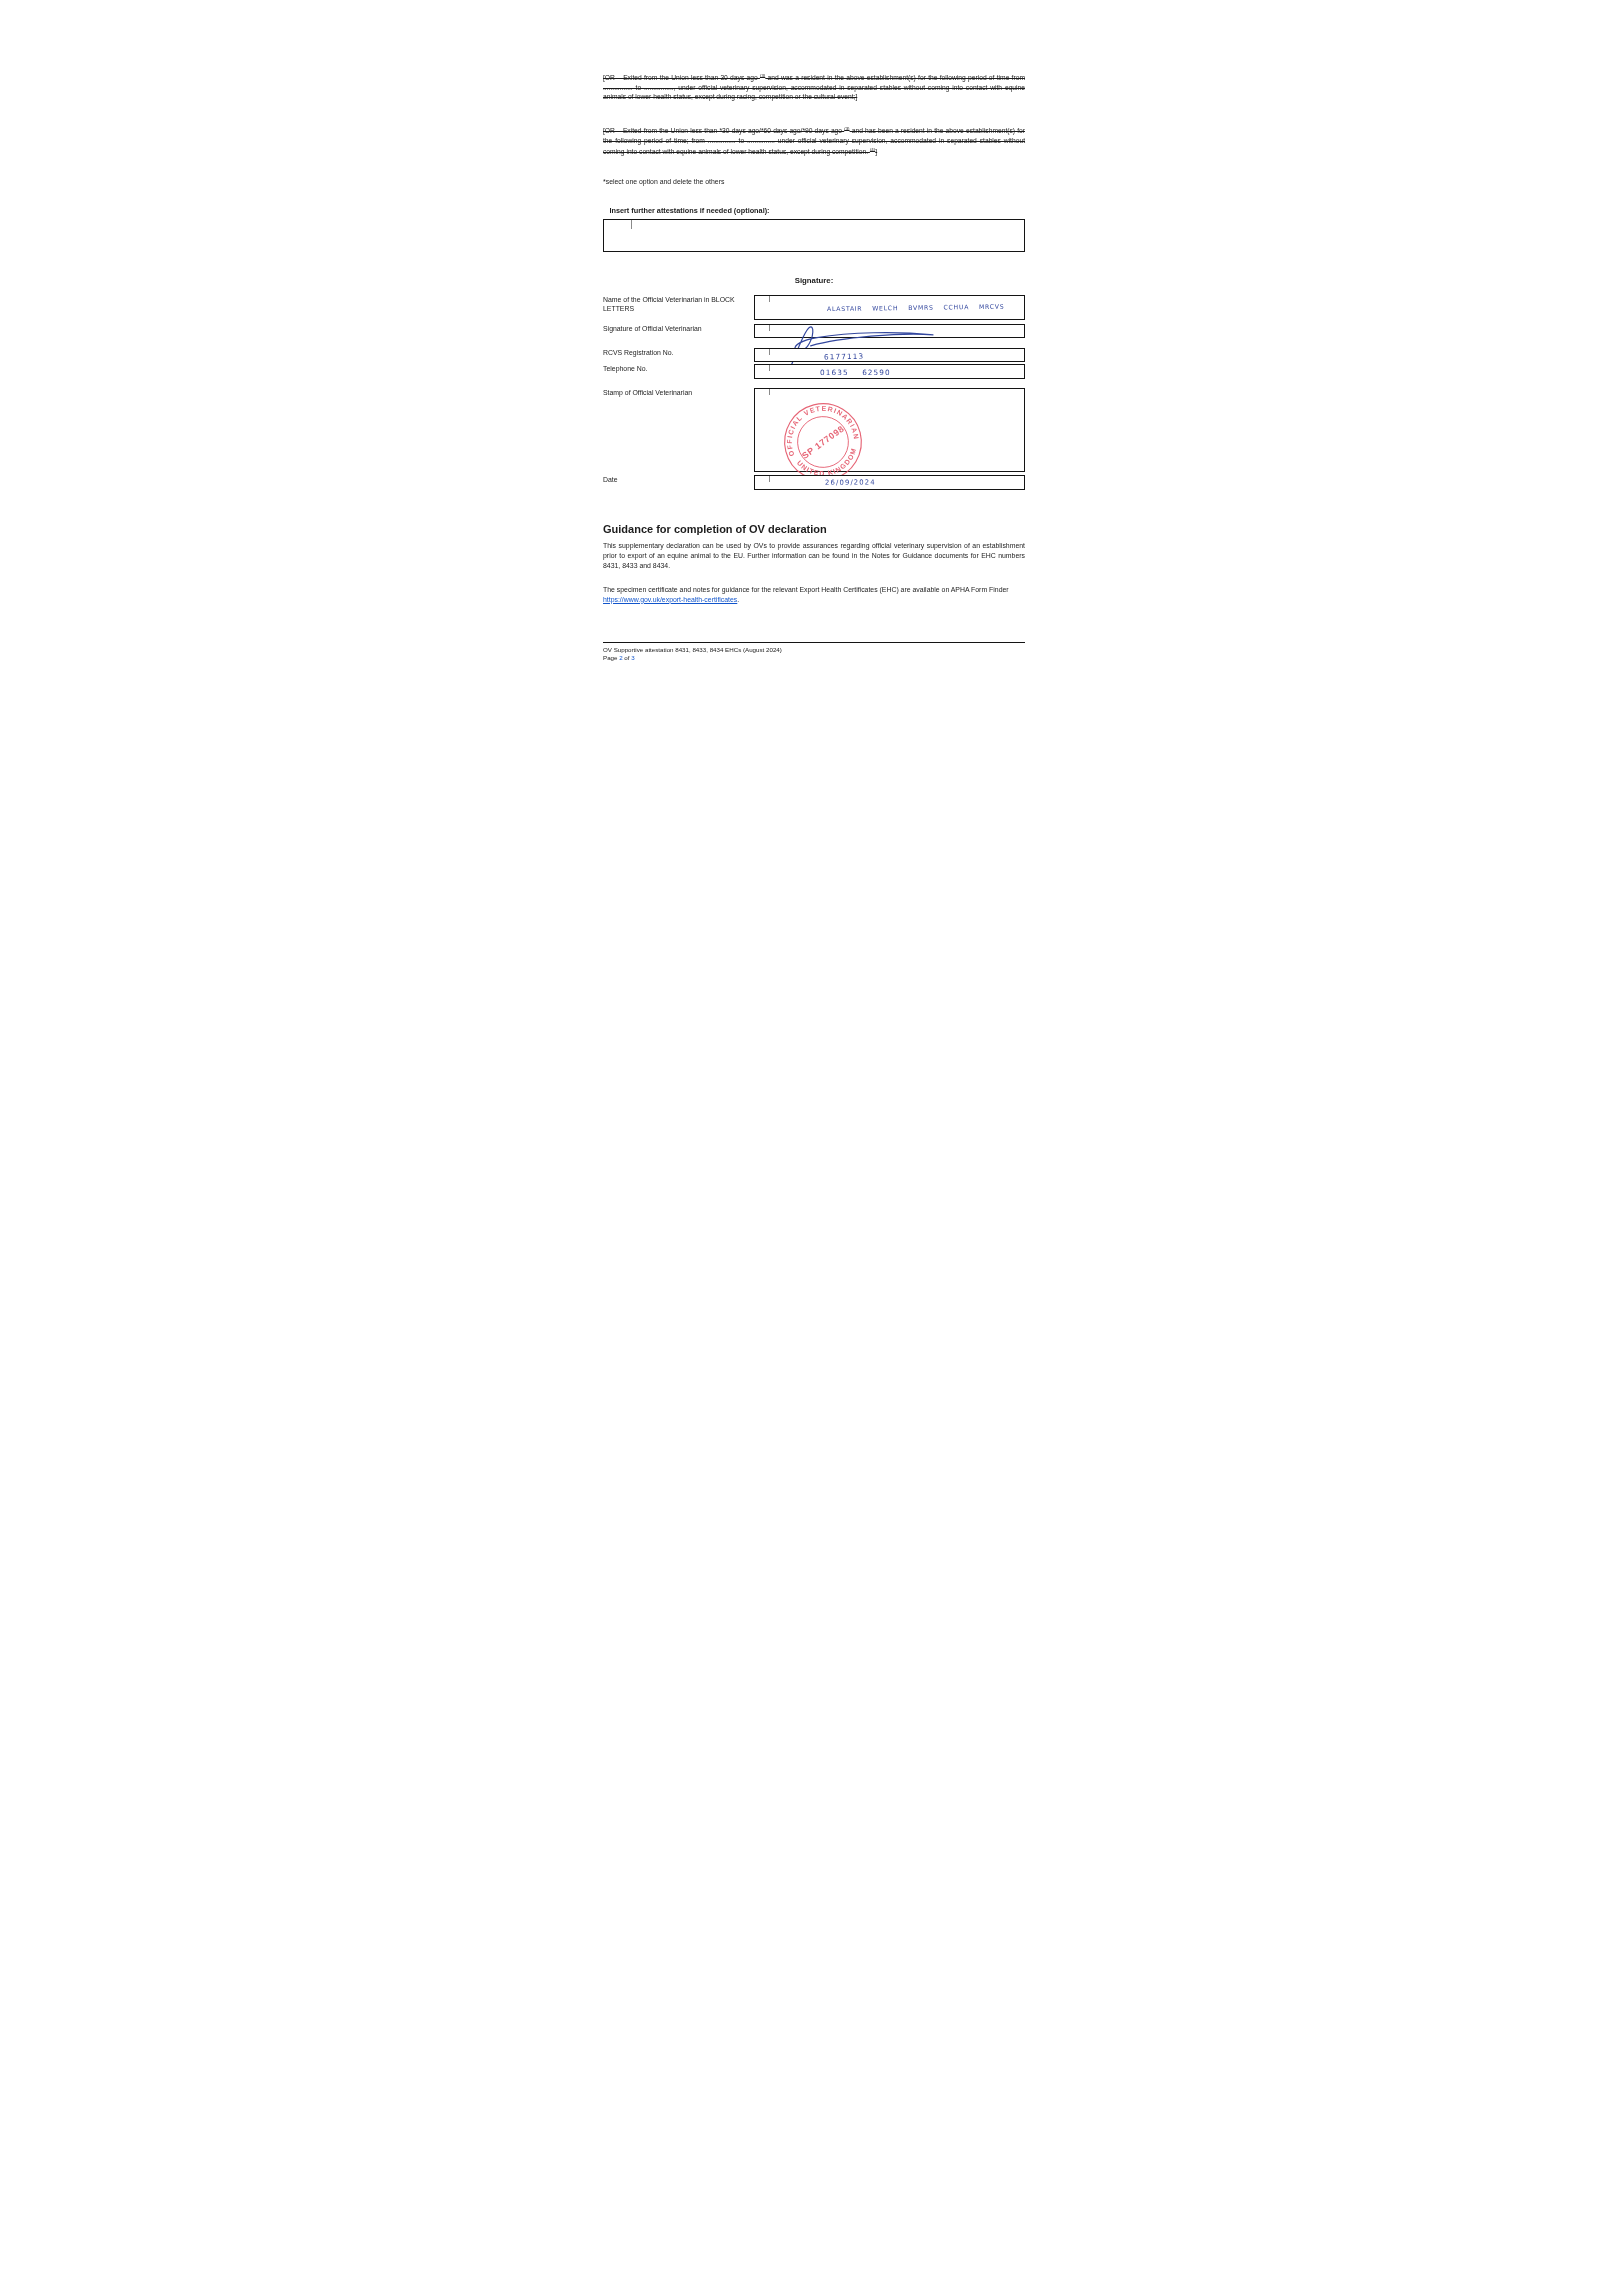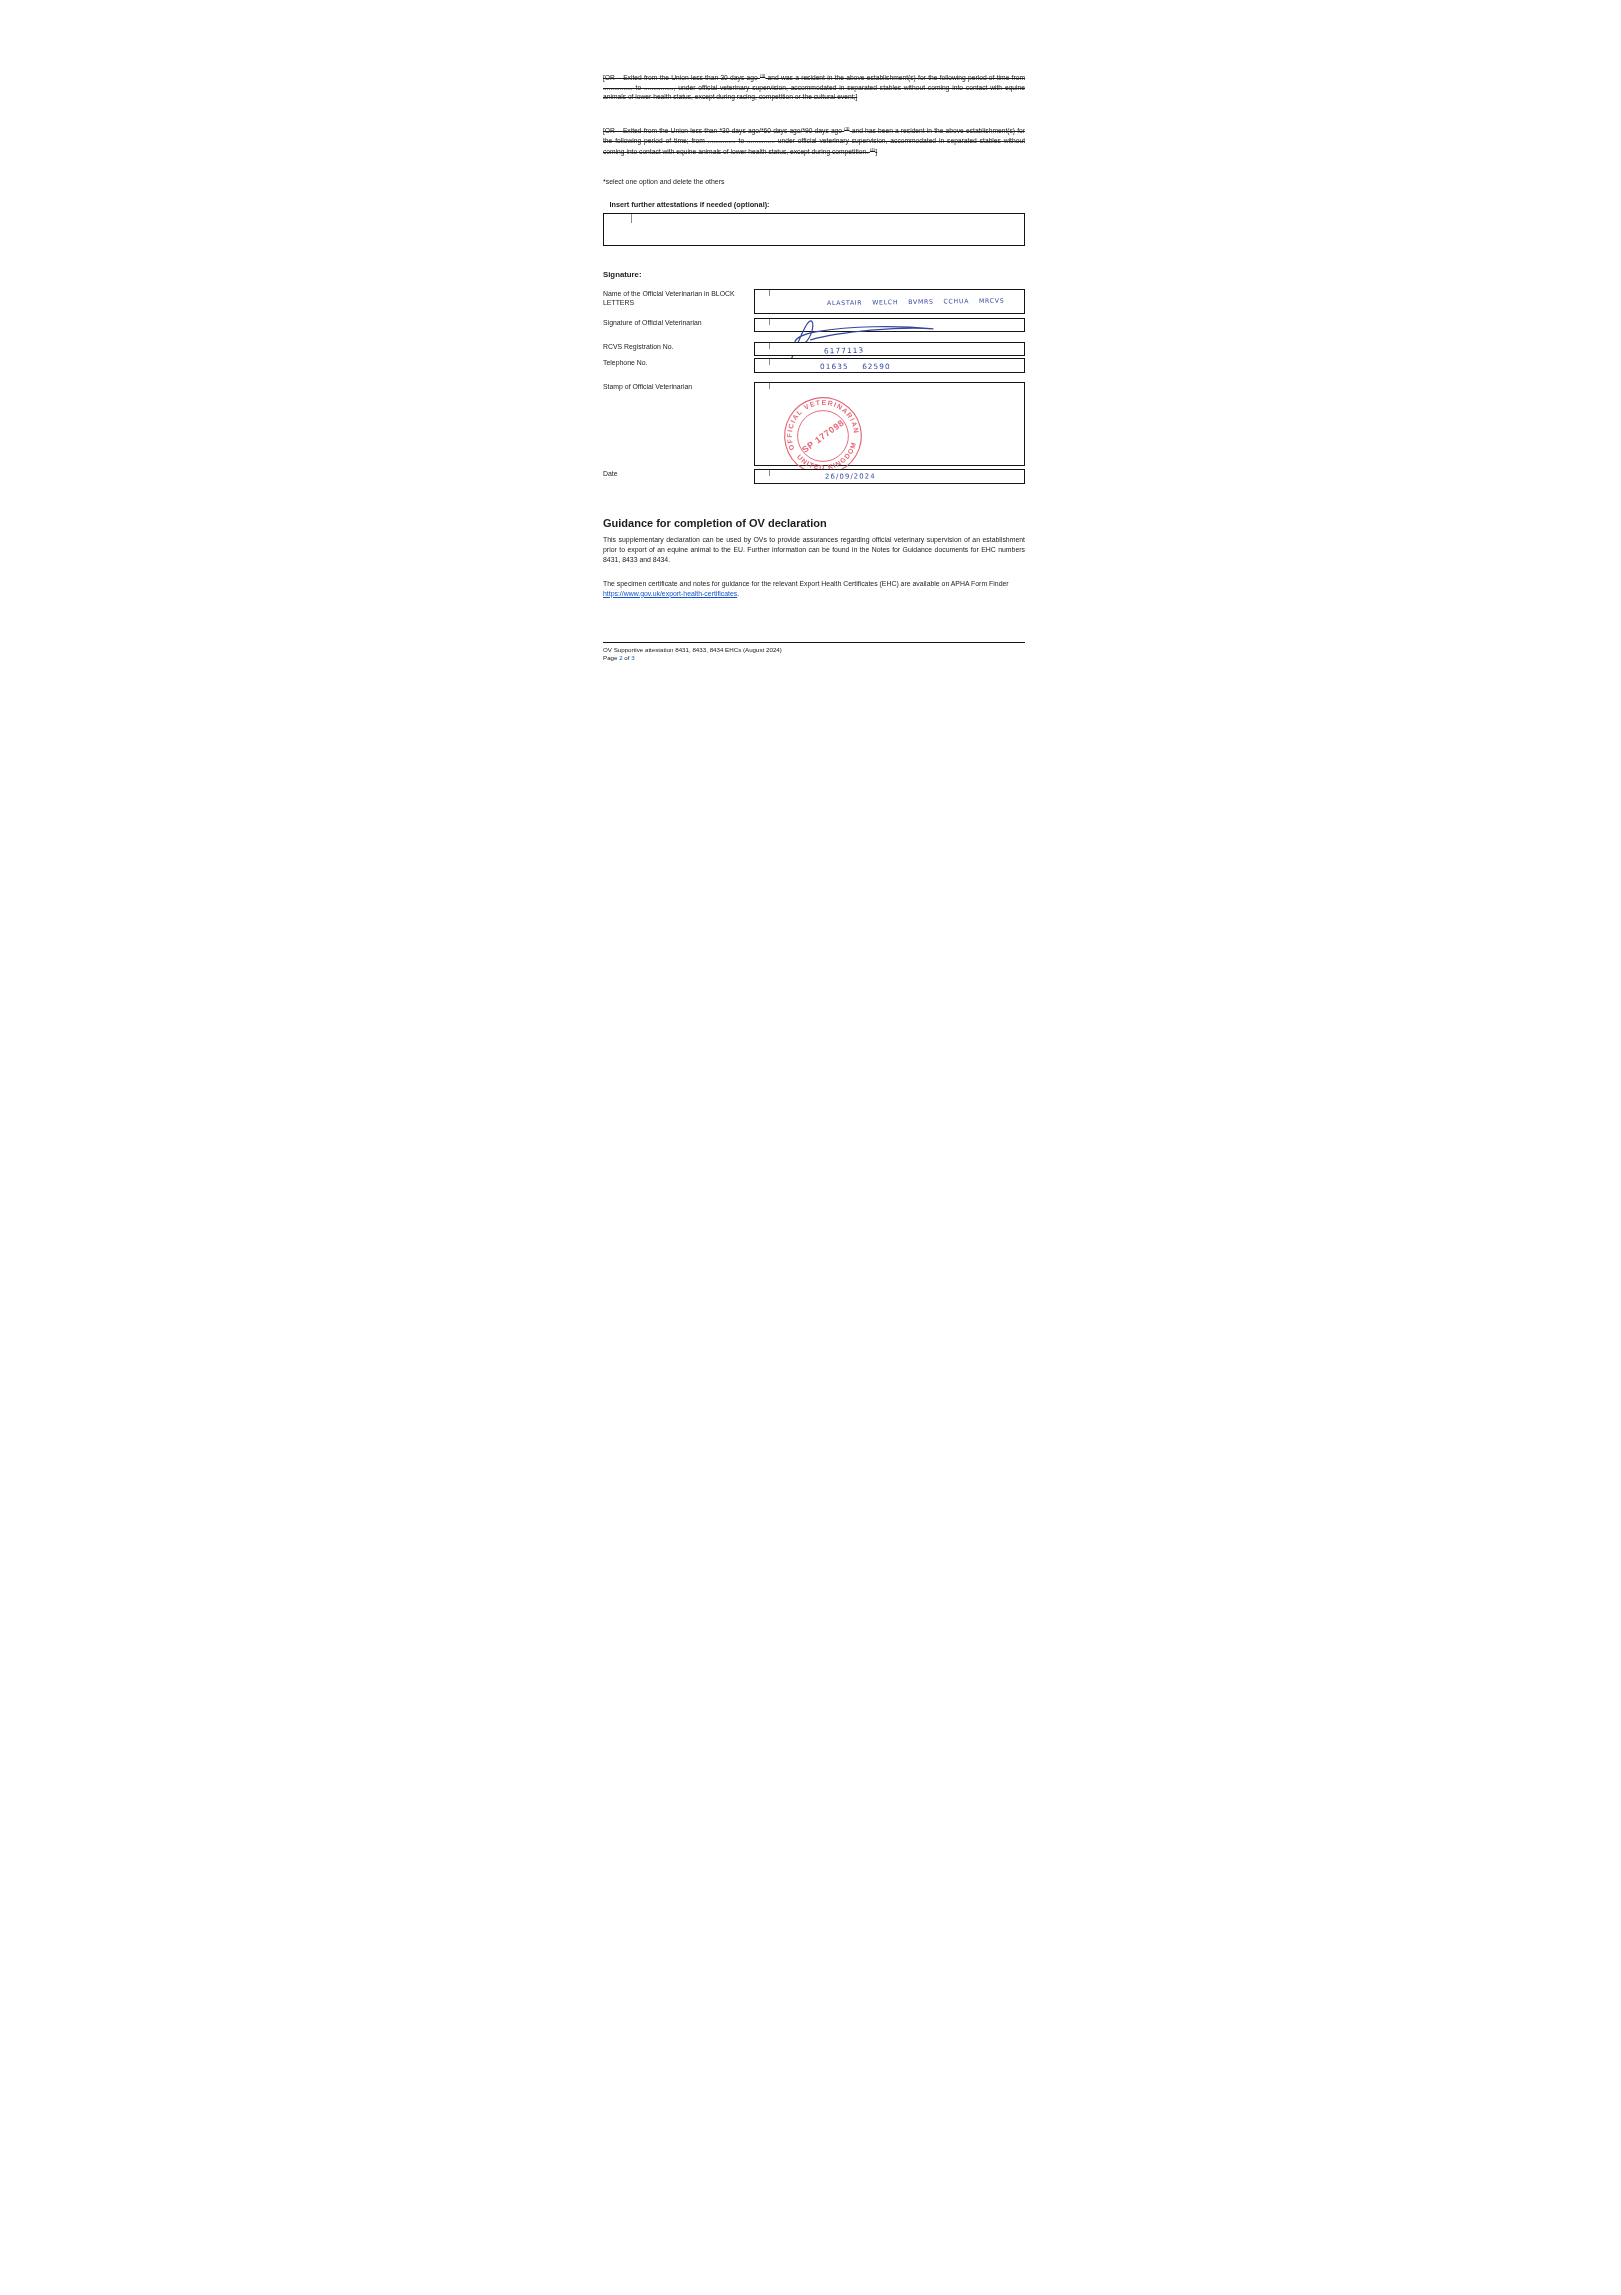--- a/index.html
+++ b/index.html
@@ -20,29 +20,29 @@
   .struck{
     margin:0;font-size:6.7px;line-height:9.6px;text-align:justify;
     text-decoration:line-through;text-decoration-thickness:0.7px;
   }
   .struck sup{font-size:4.4px;}
   .opt1{margin-top:71px;}
   .opt2{margin-top:22px;}
 
   .select-note{margin-top:21px;font-size:6.9px;}
 
-  .attest-heading{margin-top:15px;padding-left:6.4px;font-size:7.3px;font-weight:bold;}
+  .attest-heading{margin-top:21px;padding-left:6.4px;font-size:7.3px;font-weight:bold;}
   .attest-box{
     margin-top:3.7px;height:33px;border:0.7px solid #141414;position:relative;background:#fff;
   }
   .attest-box::before{
     content:"";position:absolute;left:27px;top:0;width:0.6px;height:9.2px;background:#8a8a8a;
   }
 
-  .sig-heading{margin-top:24px;font-size:7.8px;font-weight:bold;}
+  .sig-heading{margin-top:24px;font-size:7.8px;font-weight:bold;text-align:center;}
 
   .rows{margin-top:10px;}
   .field-row{display:flex;align-items:flex-start;}
   .field-label{flex:0 0 151px;width:151px;padding-right:11px;font-size:6.9px;line-height:9.2px;}
   .field-box{
     flex:1;position:relative;border:0.7px solid #141414;background:#fff;overflow:visible;padding-left:36px;
   }
   .field-box::before{
     content:"";position:absolute;left:13.8px;top:0;width:0.5px;height:6px;background:#8a8a8a;
   }

